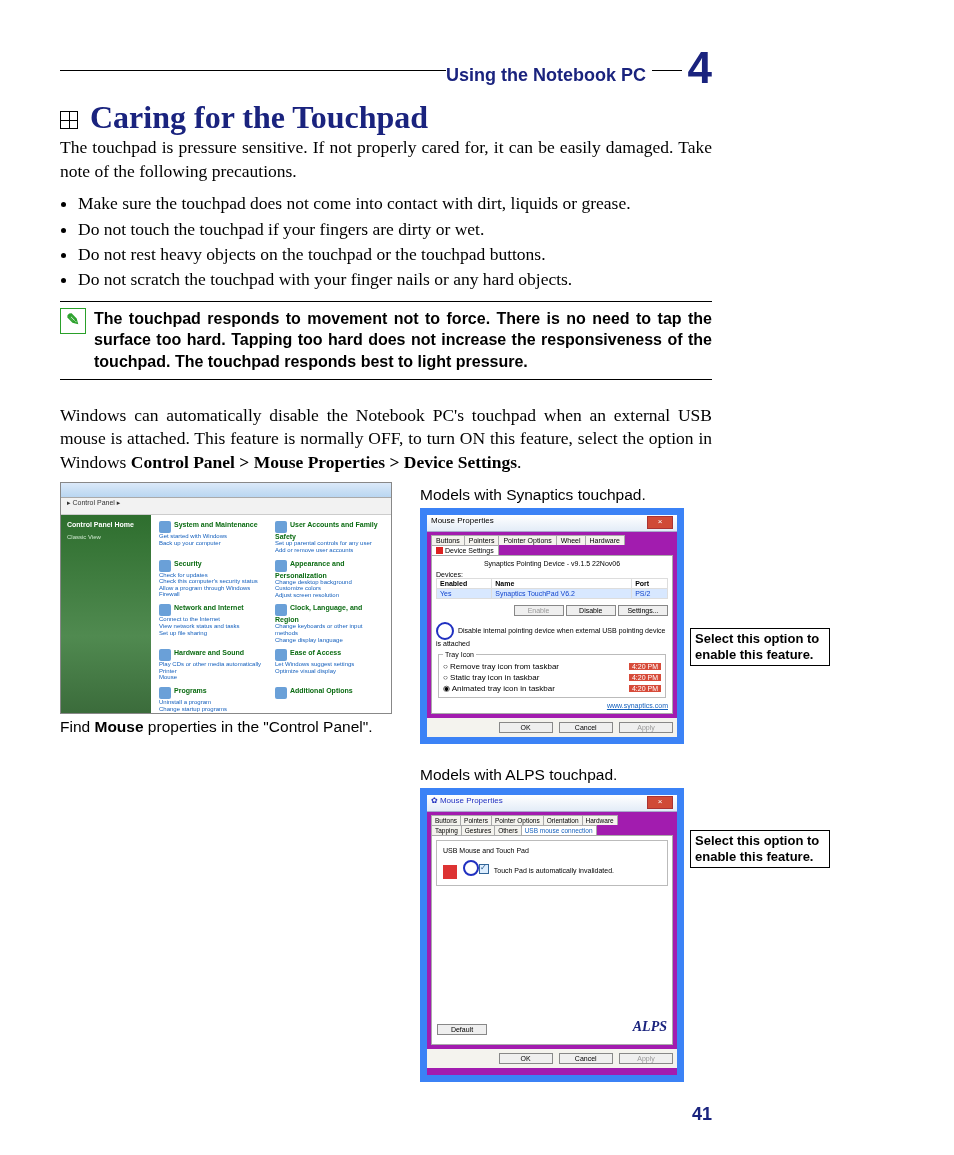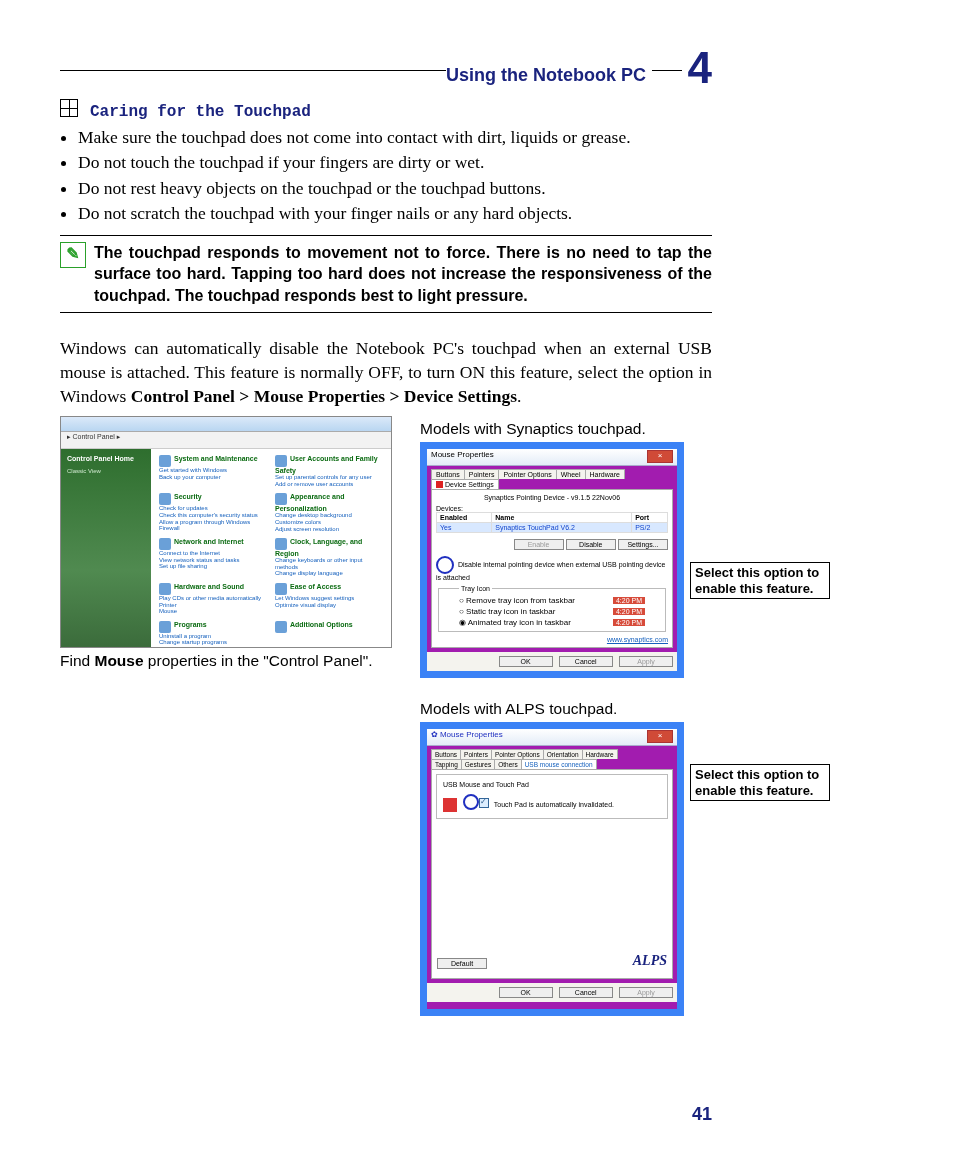--- a/index.html
+++ b/index.html
@@ -38,23 +38,23 @@
     font-weight: bold;
     font-size: 44px;
     position: absolute;
     right: 0;
     top: -28px;
     background: #fff;
     padding-left: 6px;
   }
   .section-title {
     color: #1a237e;
-    font-family: Liberation Mono, monospace;
+    font-family: Liberation Serif, serif;
     font-weight: bold;
-    font-size: 16px;
+    font-size: 32px;
     margin: 18px 0 6px 0;
   }
   .section-icon {
     display: inline-block;
     width: 16px; height: 16px;
     border: 1.5px solid #000;
     margin-right: 8px;
     vertical-align: -1px;
     position: relative;
   }
@@ -268,20 +268,21 @@
 
   <div class="header-line">
     <span class="header-text">Using the Notebook PC</span>
     <span class="chapter-num">4</span>
   </div>
 
   <div style="margin-top:28px">
     <span class="section-icon"></span>
     <span class="section-title">Caring for the Touchpad</span>
   </div>
+  <p class="body-text">The touchpad is pressure sensitive. If not properly cared for, it can be easily damaged. Take note of the following precautions.</p>
   <ul class="bullets">
     <li>Make sure the touchpad does not come into contact with dirt, liquids or grease.</li>
     <li>Do not touch the touchpad if your fingers are dirty or wet.</li>
     <li>Do not rest heavy objects on the touchpad or the touchpad buttons.</li>
     <li>Do not scratch the touchpad with your finger nails or any hard objects.</li>
   </ul>
   <div class="note-box">
     <span class="note-icon">✎</span>
     <span>The touchpad responds to movement not to force. There is no need to tap the surface too hard. Tapping too hard does not increase the responsiveness of the touchpad. The touchpad responds best to light pressure.</span>
   </div>
@@ -350,21 +351,21 @@
               </table>
             <div style="text-align:right;margin:6px 0">
               <span class="btn dis">Enable</span>
               <span class="btn">Disable</span>
               <span class="btn">Settings...</span>
             </div>
             <div class="lbl">
               <span class="circle"></span>
               <span>Disable internal pointing device when external USB pointing device is attached</span>
             </div>
-            <fieldset style="border:1px solid #bbb;margin-top:4px;padding:2px 20px">
+            <fieldset style="border:1px solid #bbb;margin-top:4px;padding:2px 4px">
               <legend class="lbl">Tray Icon</legend>
               <div class="tray-row">
                   <span>○ <span>Remove tray icon from taskbar</span></span>
                   <span class="timebox">4:20 PM</span>
                 </div>
               <div class="tray-row">
                   <span>○ <span>Static tray icon in taskbar</span></span>
                   <span class="timebox">4:20 PM</span>
                 </div>
               <div class="tray-row">

